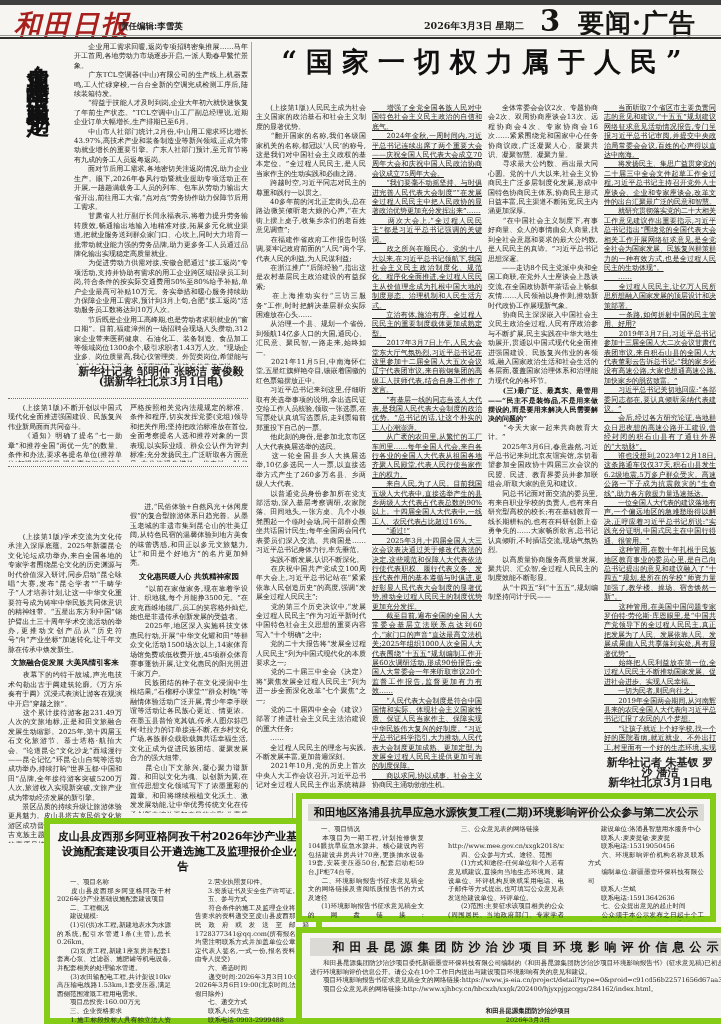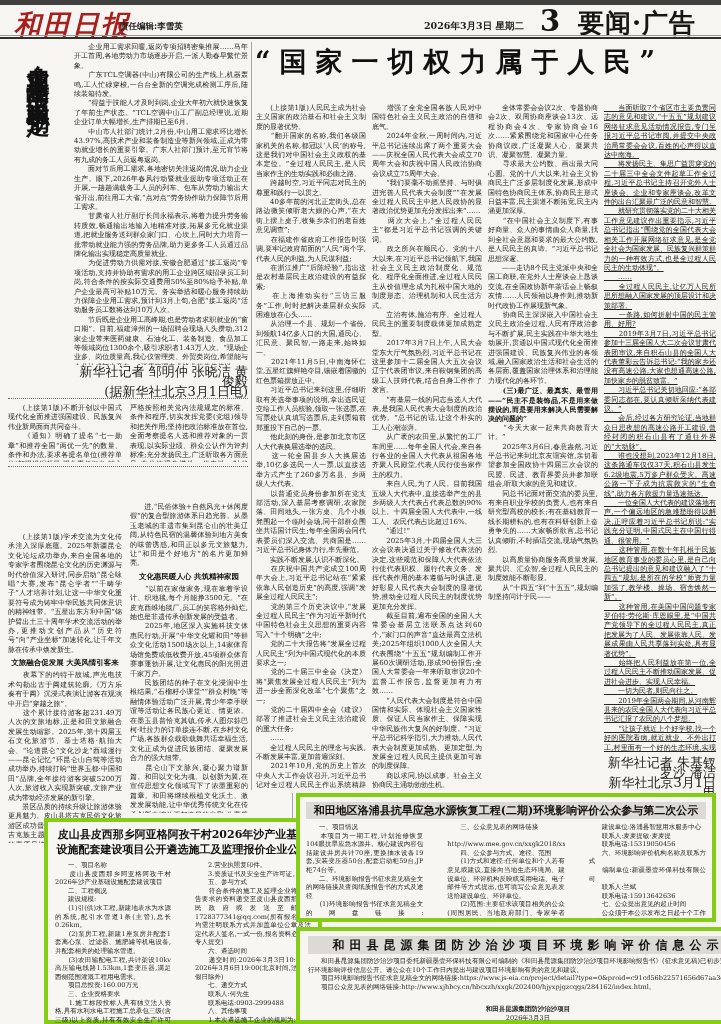--- a/index.html
+++ b/index.html
@@ -11,28 +11,28 @@
   .editor{position:absolute;left:120px;top:21px;font-size:8.5px;font-weight:bold;color:#222;}
   .hdate{position:absolute;left:424px;top:20px;font-size:9.5px;font-weight:bold;color:#1e1e1c;}
   .pagenum{position:absolute;left:540px;top:4px;font-size:29px;font-weight:bold;color:#161614;}
   .section-title{position:absolute;left:578px;top:6px;font-size:26px;font-weight:bold;letter-spacing:1px;color:#161614;}
   .hrule1{position:absolute;left:0;top:35px;width:721px;border-top:1px solid #9a9a94;}
   .hrule2{position:absolute;left:0;top:37px;width:721px;height:2px;background:#2f2f2b;}
   .t7{font-size:7px;line-height:9.4px;text-align:justify;white-space:pre-line;overflow:hidden;color:#262622;}
   .t65{font-size:6.5px;line-height:8.6px;text-align:justify;white-space:pre-line;overflow:hidden;color:#262622;}
   .vhead{position:absolute;left:14px;top:46px;width:50px;height:372px;display:flex;flex-direction:column;align-items:center;gap:12px;}
   .vhead span{writing-mode:vertical-rl;font-size:23px;font-weight:bold;letter-spacing:3px;color:#111;}
-  .credit{font-size:13px;font-weight:normal;text-align:right;line-height:10px;color:#222;}
+  .credit{font-size:11px;font-weight:bold;text-align:center;line-height:10px;color:#222;}
   .dotted{position:absolute;border-top:1px dotted #6e6e68;}
   .vrule{position:absolute;width:0;border-left:1px solid #a5a59e;}
   .cult-head{position:absolute;left:8px;top:474px;width:240px;text-align:center;font-size:18px;font-weight:bold;letter-spacing:5px;color:#111;white-space:nowrap;}
   .subhead-c{font-size:7.5px;font-weight:bold;text-align:center;margin:3px 0;color:#111;}
   .insub{font-size:7px;line-height:9.4px;font-weight:bold;text-align:justify;white-space:pre-line;color:#111;}
-  .main-head{position:absolute;left:255px;top:44px;width:462px;text-align:left;font-size:27px;font-weight:bold;letter-spacing:9px;color:#101010;white-space:nowrap;}
-  .adbox{position:absolute;background:#f7f6f2;border:4px solid #84cc16;box-sizing:border-box;}
+  .main-head{position:absolute;left:255px;top:44px;width:462px;text-align:center;font-size:27px;font-weight:bold;letter-spacing:9px;color:#101010;white-space:nowrap;}
+  .adbox{position:absolute;background:#f7f6f2;border:6px solid #84cc16;box-sizing:border-box;}
   .ad-title{font-weight:bold;text-align:center;color:#111;}
   .ad-title-bg{background:#dbdad4;font-weight:bold;text-align:center;color:#111;}
   .adcols{display:flex;gap:24px;}
   .adcols > div{flex:1;}
 </style>
 </head>
 <body>
 
 <div class="page">
 
@@ -112,21 +112,21 @@
 　　党的二十大报告将“发展全过程人民民主”列为中国式现代化的本质要求之一;
 　　党的二十届三中全会《决定》将“聚焦发展全过程人民民主”列为进一步全面深化改革“七个聚焦”之一;
 　　党的二十届四中全会《建议》部署了推进社会主义民主法治建设的重大任务;
 　　……
 　　全过程人民民主的理念与实践,不断发展丰富,更加普遍深刻。
 　　2021年10月,党的历史上首次中央人大工作会议召开,习近平总书记对全过程人民民主作出系统精辟的阐述:
 　　“我国全过程人民民主实现了过程民主和成果民主、程序民主和实质民主、直接民主和间接民主、人民民主和国家意志相统一,是全链条、全方位、全覆盖的民主,是最广泛、最真实、最管用的社会主义民主。”
 　　“要看人民有没有投票权,更要看人民有没有广泛参与权;要看人民在选举过程中得到了什么口头许诺,更要看选举后这些承诺实现了多少……”
 　　对于什么是真正的、有效的民主,习近平总书记创造性提出“八个能否”“四个要看,四个更要看”的标准,揭示了民主真谛,廓清了民主“迷思”。
 　　习近平总书记全过程人民民主重大理念,使我们党对于民主理论和实践的认识达到历史新高度,是新时代我们党的初心使命和全心全意为人民服务根本宗旨在民主政治方面的集中体现,极大</div>
-  <div class="abs" style="left:372px;top:104px;width:110px;height:684px;overflow:hidden;">
+  <div class="abs" style="left:372px;top:104px;width:110px;height:684px;overflow:hidden;text-decoration:underline;">
     <div class="t7">　　增强了全党全国各族人民对中国特色社会主义民主政治的自信和底气。</div>
     <div class="t7">　　2024年金秋,一周时间内,习近平总书记连续出席了两个重要大会——庆祝全国人民代表大会成立70周年大会和庆祝中国人民政治协商会议成立75周年大会。
 　　“我们要毫不动摇坚持、与时俱进完善人民代表大会制度”“在发展全过程人民民主中把人民政协的显著政治优势更加充分发挥出来”……
 　　两次大会上,“全过程人民民主”都是习近平总书记强调的关键词。
 　　政之所兴在顺民心。党的十八大以来,在习近平总书记领航下,我国社会主义民主政治制度化、规范化、程序化全面推进,全过程人民民主从价值理念成为扎根中国大地的制度形态、治理机制和人民生活方式。
 　　立治有体,施治有序。全过程人民民主的重要制度载体更加成熟定型。
 　　2017年3月7日上午,人民大会堂东大厅气氛热烈,习近平总书记在这里参加十二届全国人大五次会议辽宁代表团审议,来自鞍钢集团的高级工人技师代表,结合自身工作作了发言。
 　　“有基层一线的同志当选人大代表,是我国人民代表大会制度的政治优势。”总书记的话,让这个朴实的工人心潮澎湃。
 　　从广袤的农田里,从繁忙的工厂车间里……每年全国人代会,来自各行各业的全国人大代表从祖国各地齐聚人民殿堂,代表人民行使当家作主的权力。
 　　来自人民,为了人民。目前我国五级人大代表中,直接选举产生的县乡两级人大代表占代表总数的90%以上。十四届全国人大代表中,一线工人、农民代表占比超过16%。

